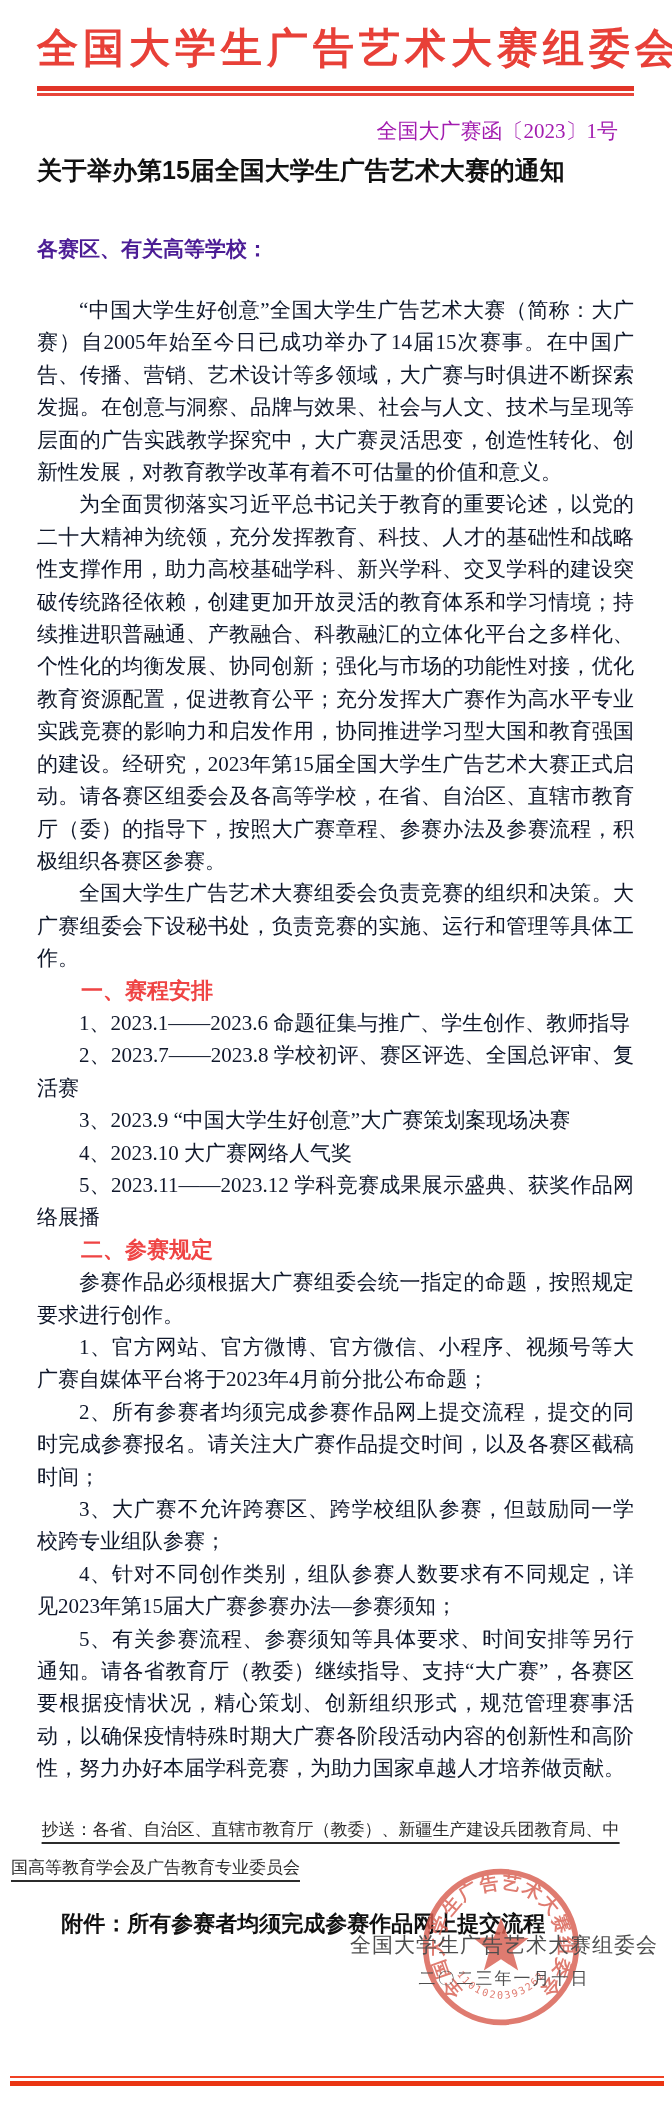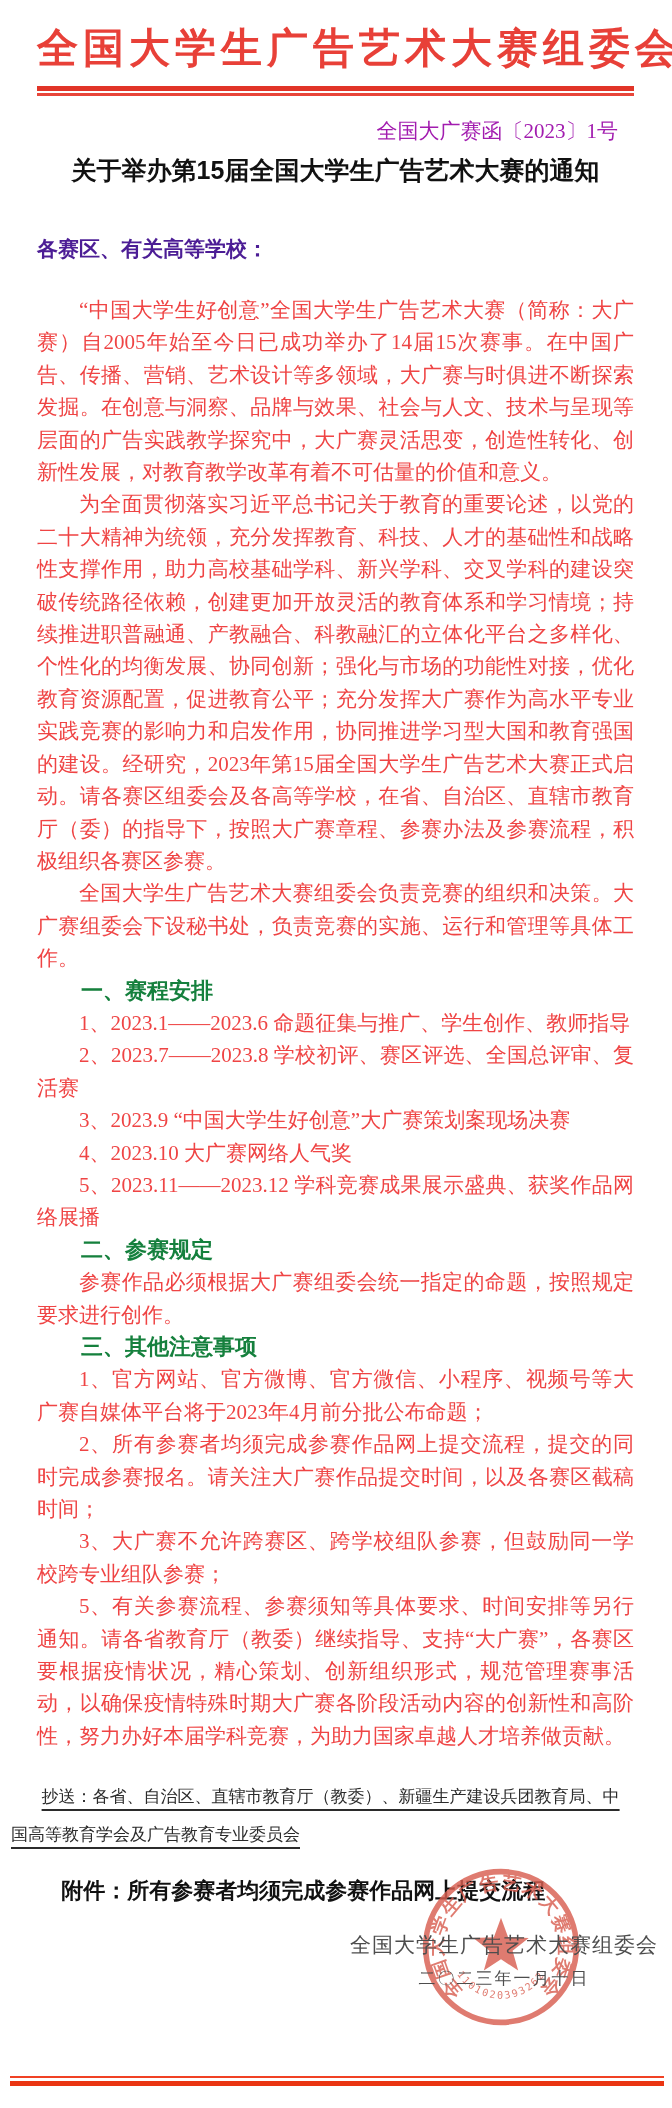--- a/index.html
+++ b/index.html
@@ -30,21 +30,20 @@
   .doc-number{
     margin-top:20px;
     text-align:right;
     padding-right:16px;
     font-size:21px;
     line-height:30px;
     color:#a21caf;
   }
   .doc-title{
     margin:6px 0 0 0;
-    text-align:center;
     font-size:25px;
     line-height:36px;
     font-weight:bold;
     color:#111111;
     font-family:"Liberation Sans","DejaVu Sans",sans-serif;
   }
   .salutation{
     margin:46px 0 0 0;
     font-size:21px;
     line-height:30px;
@@ -52,29 +51,29 @@
     color:#4c1d95;
     font-family:"Liberation Sans","DejaVu Sans",sans-serif;
   }
   .bodytext{margin-top:30px;}
   .par{
     margin:0;
     font-size:21px;
     line-height:32.4px;
     text-indent:2em;
     text-align:justify;
-    color:#ef4444;
+    color:#0f172a;
   }
   .sec-head{
     margin:0;
     font-size:22px;
     line-height:32.4px;
     text-indent:2em;
     font-weight:bold;
-    color:#15803d;
+    color:#ef4444;
     font-family:"Liberation Sans","DejaVu Sans",sans-serif;
   }
   .cc{
     margin:26px 0 0 -26px;
     font-size:17px;
     line-height:38px;
     text-indent:1.8em;
     color:#2b2b2b;
     text-decoration:underline;
     text-underline-offset:7px;
@@ -170,24 +169,24 @@
       <p class="sec-head">一、赛程安排</p>
       <p class="par">1、2023.1——2023.6 命题征集与推广、学生创作、教师指导</p>
       <p class="par">2、2023.7——2023.8 学校初评、赛区评选、全国总评审、复活赛</p>
       <p class="par">3、2023.9  “中国大学生好创意”大广赛策划案现场决赛</p>
       <p class="par">4、2023.10  大广赛网络人气奖</p>
       <p class="par">5、2023.11——2023.12 学科竞赛成果展示盛典、获奖作品网络展播</p>
 
       <p class="sec-head">二、参赛规定</p>
       <p class="par">参赛作品必须根据大广赛组委会统一指定的命题，按照规定要求进行创作。</p>
 
-      <p class="sec-head">三、其他注意事项</p>
       <p class="par">1、官方网站、官方微博、官方微信、小程序、视频号等大广赛自媒体平台将于2023年4月前分批公布命题；</p>
       <p class="par">2、所有参赛者均须完成参赛作品网上提交流程，提交的同时完成参赛报名。请关注大广赛作品提交时间，以及各赛区截稿时间；</p>
       <p class="par">3、大广赛不允许跨赛区、跨学校组队参赛，但鼓励同一学校跨专业组队参赛；</p>
+      <p class="par">4、针对不同创作类别，组队参赛人数要求有不同规定，详见2023年第15届大广赛参赛办法—参赛须知；</p>
       <p class="par">5、有关参赛流程、参赛须知等具体要求、时间安排等另行通知。请各省教育厅（教委）继续指导、支持“大广赛”，各赛区要根据疫情状况，精心策划、创新组织形式，规范管理赛事活动，以确保疫情特殊时期大广赛各阶段活动内容的创新性和高阶性，努力办好本届学科竞赛，为助力国家卓越人才培养做贡献。</p>
     </div>
 
     <p class="cc">抄送：各省、自治区、直辖市教育厅（教委）、新疆生产建设兵团教育局、中国高等教育学会及广告教育专业委员会</p>
 
     <p class="attachment">附件：所有参赛者均须完成参赛作品网上提交流程</p>
   </div>
 
   <div class="seal">
     <svg viewBox="0 0 200 200" xmlns="http://www.w3.org/2000/svg">

